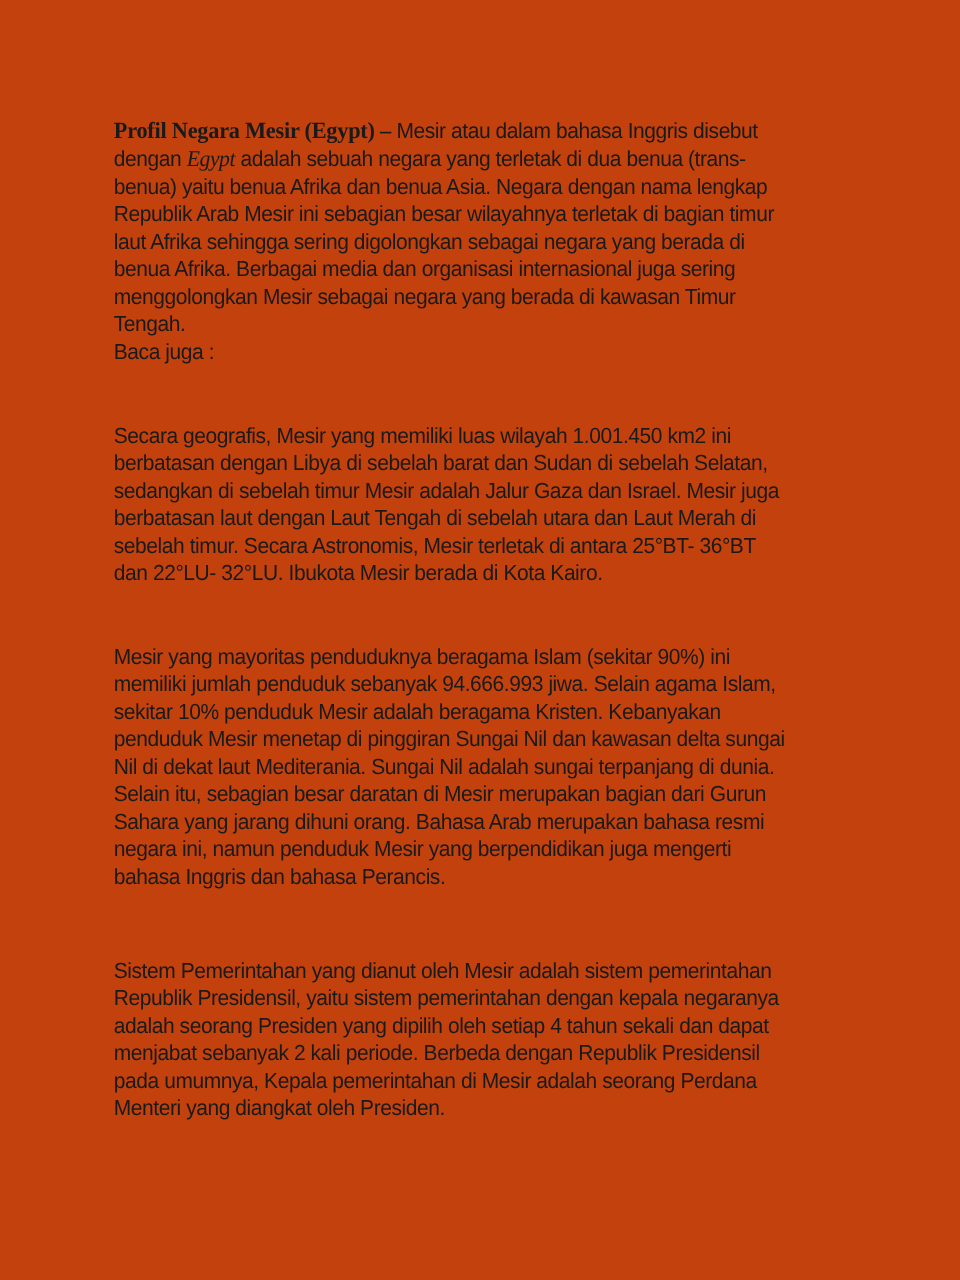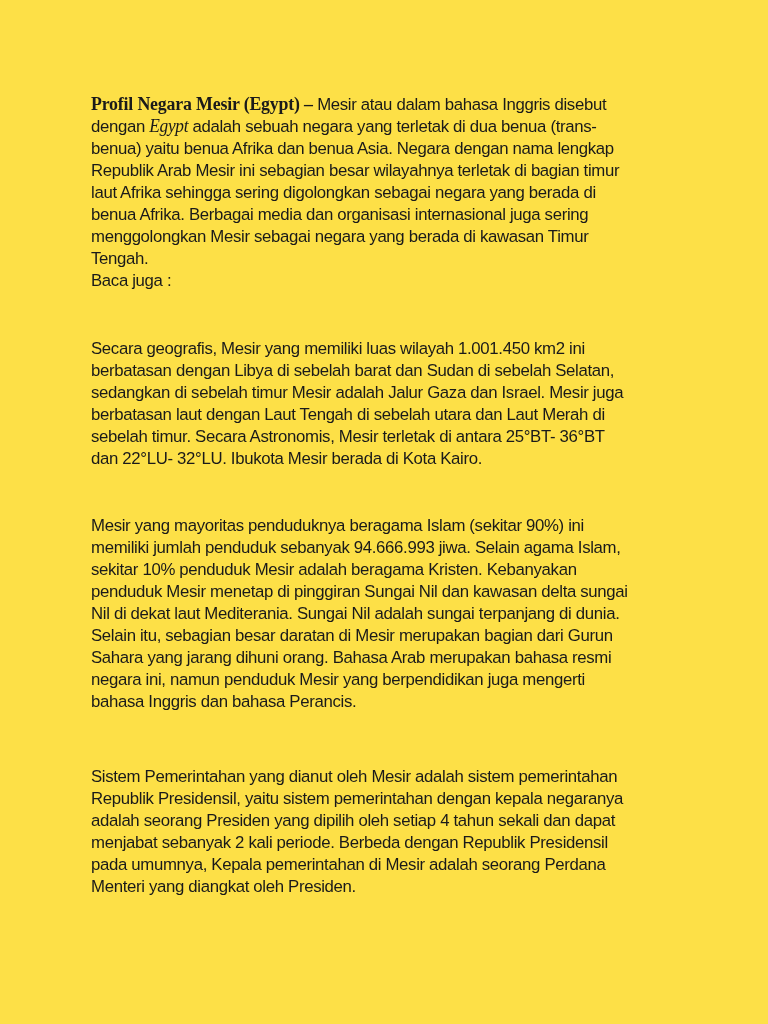--- a/index.html
+++ b/index.html
@@ -8,21 +8,21 @@
     height: 1024px;
     background: #ffffff;
     overflow: hidden;
     position: relative;
     color: #1a1a1a;
   }
   .page {
     position: absolute;
     left: 0; top: 0;
     width: 768px; height: 1024px;
-    background: #fde047;
+    background: #c2410c;
   }
   .para {
     position: absolute;
     left: 91px;
     width: 630px;
     font-family: "Liberation Sans", sans-serif;
     font-size: 17.4px;
     line-height: 22px;
     letter-spacing: -0.35px;
     margin: 0;

